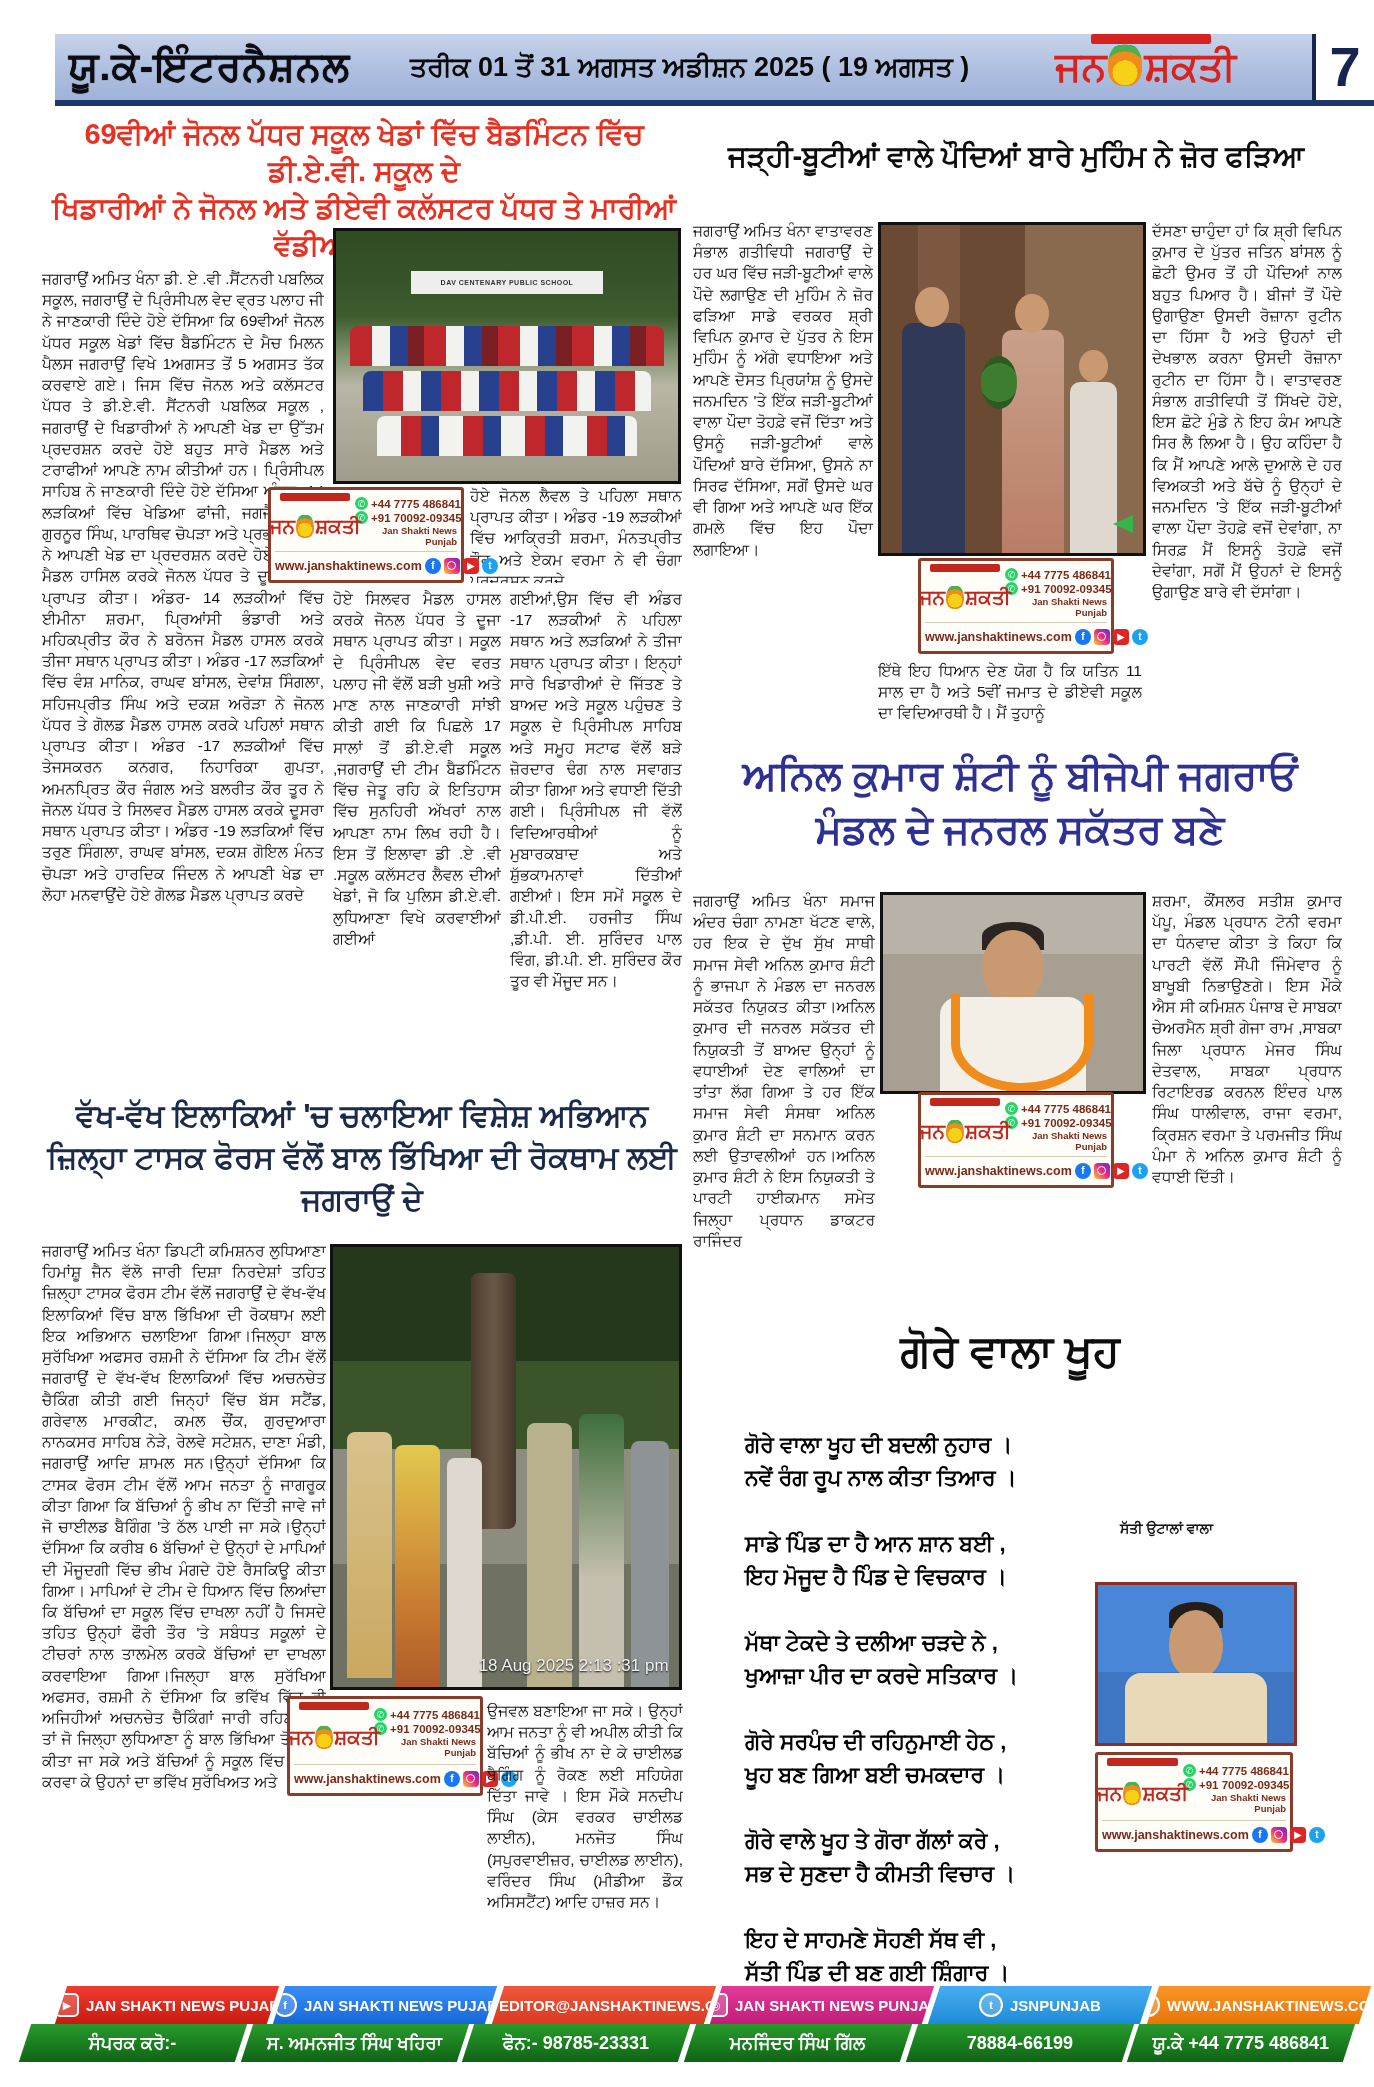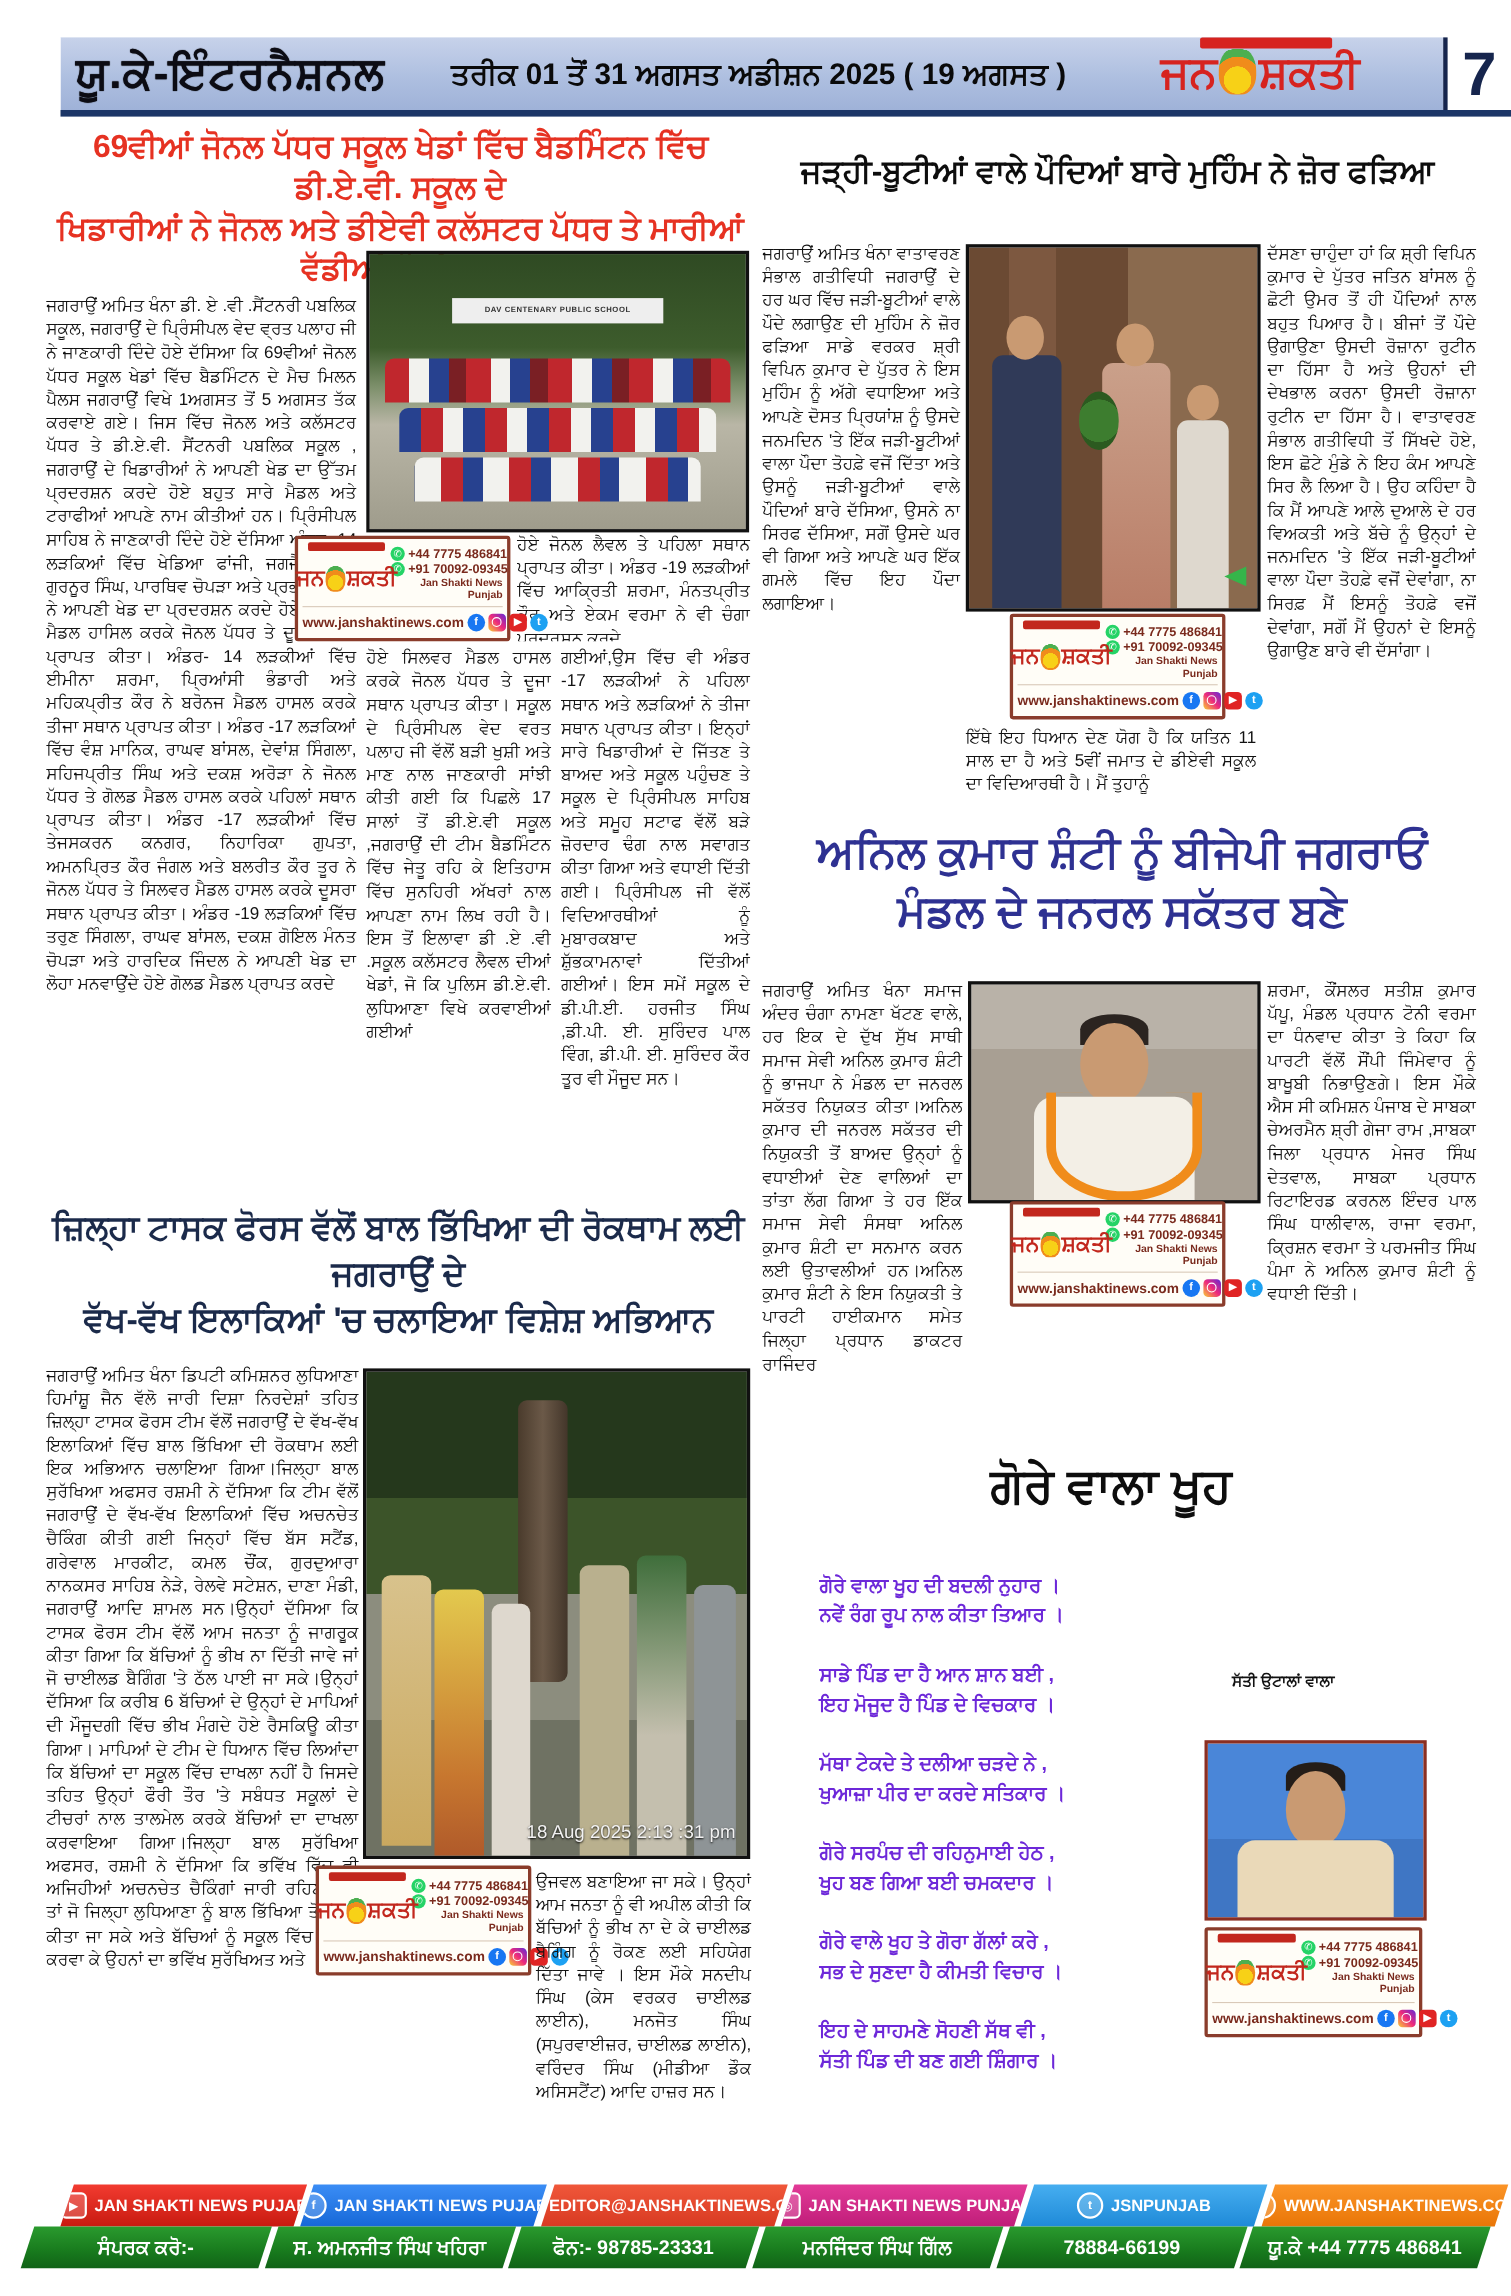--- a/index.html
+++ b/index.html
@@ -96,21 +96,21 @@
   .cbox-site{font-size:12.5px;font-weight:800;color:#7a2a1d;flex:1;white-space:nowrap;}
   .si{width:16px;height:16px;border-radius:4px;display:inline-flex;align-items:center;justify-content:center;
     color:#fff;font-size:10px;font-weight:700;flex:none;}
   .si.fb{background:#1877f2;border-radius:50%;}
   .si.ig{background:linear-gradient(45deg,#f9ce34,#ee2a7b,#6228d7);}
   .si.ig::after{content:"";width:7px;height:7px;border:1.5px solid #fff;border-radius:50%;}
   .si.yt{background:#e02424;}
   .si.tw{background:#1da1f2;border-radius:50%;}
 
   
-  .poem{position:absolute;font-size:18px;font-weight:600;line-height:1.5;color:#6d28d9;white-space:pre-line;}
+  .poem{position:absolute;font-size:22px;font-weight:600;line-height:1.5;color:#000000;white-space:pre-line;}
   .poem-author{position:absolute;font-size:14px;font-weight:700;color:#111;}
 
   
   .frow{position:absolute;display:flex;}
   .fcell{flex:1;margin:0 3px;transform:skewX(-18deg);display:flex;align-items:center;justify-content:center;overflow:hidden;}
   .fcell .inner{transform:skewX(18deg);display:flex;align-items:center;gap:7px;color:#fff;font-weight:800;white-space:nowrap;}
   .ftop .inner{font-size:15px;}
   .fbot .fcell{background:linear-gradient(180deg,#2a9a2e,#187a1d 60%,#116317);}
   .fbot .inner{font-size:18px;}
   .c-yt{background:linear-gradient(180deg,#f23b30,#c81a10);}
@@ -281,22 +281,22 @@
       <span class="si fb">f</span>
         <span class="si ig"></span>
         <span class="si yt">▶</span>
         <span class="si tw">t</span>
       </div>
   </div>
 
   <div class="btxt" style="left:1152px;top:890px;width:190px;height:382px;">ਸ਼ਰਮਾ, ਕੌਂਸਲਰ ਸਤੀਸ਼ ਕੁਮਾਰ ਪੱਪੂ, ਮੰਡਲ ਪ੍ਰਧਾਨ ਟੋਨੀ ਵਰਮਾ ਦਾ ਧੰਨਵਾਦ ਕੀਤਾ ਤੇ ਕਿਹਾ ਕਿ ਪਾਰਟੀ ਵੱਲੋਂ ਸੌਂਪੀ ਜਿੰਮੇਵਾਰ ਨੂੰ ਬਾਖੂਬੀ ਨਿਭਾਉਣਗੇ। ਇਸ ਮੌਕੇ ਐਸ ਸੀ ਕਮਿਸ਼ਨ ਪੰਜਾਬ ਦੇ ਸਾਬਕਾ ਚੇਅਰਮੈਨ ਸ਼੍ਰੀ ਗੇਜਾ ਰਾਮ ,ਸਾਬਕਾ ਜਿਲਾ ਪ੍ਰਧਾਨ ਮੇਜਰ ਸਿੰਘ ਦੇਤਵਾਲ, ਸਾਬਕਾ ਪ੍ਰਧਾਨ ਰਿਟਾਇਰਡ ਕਰਨਲ ਇੰਦਰ ਪਾਲ ਸਿੰਘ ਧਾਲੀਵਾਲ, ਰਾਜਾ ਵਰਮਾ, ਕ੍ਰਿਸ਼ਨ ਵਰਮਾ ਤੇ ਪਰਮਜੀਤ ਸਿੰਘ ਪੰਮਾ ਨੇ ਅਨਿਲ ਕੁਮਾਰ  ਸ਼ੰਟੀ ਨੂੰ ਵਧਾਈ ਦਿੱਤੀ।</div>
 
   <div class="hl hl-navy" style="left:42px;top:1095px;width:640px;font-size:31px;line-height:1.35;">
+    <div>ਵੱਖ-ਵੱਖ ਇਲਾਕਿਆਂ 'ਚ ਚਲਾਇਆ ਵਿਸ਼ੇਸ਼ ਅਭਿਆਨ</div>
     <div>ਜ਼ਿਲ੍ਹਾ ਟਾਸਕ ਫੋਰਸ ਵੱਲੋਂ ਬਾਲ ਭਿੱਖਿਆ ਦੀ ਰੋਕਥਾਮ ਲਈ ਜਗਰਾਉਂ ਦੇ</div>
-    <div>ਵੱਖ-ਵੱਖ ਇਲਾਕਿਆਂ 'ਚ ਚਲਾਇਆ ਵਿਸ਼ੇਸ਼ ਅਭਿਆਨ</div>
   </div>
 
   <div class="btxt" style="left:42px;top:1240px;width:284px;height:712px;">ਜਗਰਾਉਂ ਅਮਿਤ ਖੰਨਾ ਡਿਪਟੀ ਕਮਿਸ਼ਨਰ ਲੁਧਿਆਣਾ ਹਿਮਾਂਸ਼ੂ ਜੈਨ ਵੱਲੋ ਜਾਰੀ ਦਿਸ਼ਾ ਨਿਰਦੇਸ਼ਾਂ ਤਹਿਤ ਜ਼ਿਲ੍ਹਾ ਟਾਸਕ ਫੋਰਸ ਟੀਮ ਵੱਲੋਂ ਜਗਰਾਉਂ ਦੇ ਵੱਖ-ਵੱਖ ਇਲਾਕਿਆਂ ਵਿੱਚ ਬਾਲ ਭਿੱਖਿਆ ਦੀ ਰੋਕਥਾਮ ਲਈ ਇਕ ਅਭਿਆਨ ਚਲਾਇਆ ਗਿਆ।ਜਿਲ੍ਹਾ ਬਾਲ ਸੁਰੱਖਿਆ ਅਫਸਰ ਰਸ਼ਮੀ ਨੇ ਦੱਸਿਆ ਕਿ ਟੀਮ ਵੱਲੋਂ ਜਗਰਾਉਂ ਦੇ ਵੱਖ-ਵੱਖ ਇਲਾਕਿਆਂ ਵਿੱਚ ਅਚਨਚੇਤ ਚੈਕਿੰਗ ਕੀਤੀ ਗਈ ਜਿਨ੍ਹਾਂ ਵਿੱਚ ਬੱਸ ਸਟੈਂਡ, ਗਰੇਵਾਲ ਮਾਰਕੀਟ, ਕਮਲ ਚੌਂਕ, ਗੁਰਦੁਆਰਾ ਨਾਨਕਸਰ ਸਾਹਿਬ ਨੇੜੇ, ਰੇਲਵੇ ਸਟੇਸ਼ਨ, ਦਾਣਾ ਮੰਡੀ, ਜਗਰਾਉਂ ਆਦਿ ਸ਼ਾਮਲ ਸਨ।ਉਨ੍ਹਾਂ ਦੱਸਿਆ ਕਿ ਟਾਸਕ ਫੋਰਸ ਟੀਮ ਵੱਲੋਂ ਆਮ ਜਨਤਾ ਨੂੰ ਜਾਗਰੂਕ ਕੀਤਾ ਗਿਆ ਕਿ ਬੱਚਿਆਂ ਨੂੰ ਭੀਖ ਨਾ ਦਿੱਤੀ ਜਾਵੇ ਜਾਂ ਜੋ ਚਾਈਲਡ ਬੈਗਿੰਗ 'ਤੇ ਠੱਲ ਪਾਈ ਜਾ ਸਕੇ।ਉਨ੍ਹਾਂ ਦੱਸਿਆ ਕਿ ਕਰੀਬ 6 ਬੱਚਿਆਂ ਦੇ ਉਨ੍ਹਾਂ ਦੇ ਮਾਪਿਆਂ ਦੀ ਮੌਜੂਦਗੀ ਵਿੱਚ ਭੀਖ ਮੰਗਦੇ ਹੋਏ ਰੈਸਕਿਊ ਕੀਤਾ ਗਿਆ। ਮਾਪਿਆਂ ਦੇ ਟੀਮ ਦੇ ਧਿਆਨ ਵਿੱਚ ਲਿਆਂਦਾ ਕਿ ਬੱਚਿਆਂ ਦਾ ਸਕੂਲ ਵਿੱਚ ਦਾਖਲਾ ਨਹੀਂ ਹੈ ਜਿਸਦੇ ਤਹਿਤ ਉਨ੍ਹਾਂ ਫੌਰੀ ਤੌਰ 'ਤੇ ਸਬੰਧਤ ਸਕੂਲਾਂ ਦੇ ਟੀਚਰਾਂ ਨਾਲ ਤਾਲਮੇਲ ਕਰਕੇ ਬੱਚਿਆਂ ਦਾ ਦਾਖਲਾ ਕਰਵਾਇਆ ਗਿਆ।ਜਿਲ੍ਹਾ ਬਾਲ ਸੁਰੱਖਿਆ ਅਫਸਰ, ਰਸ਼ਮੀ ਨੇ ਦੱਸਿਆ ਕਿ ਭਵਿੱਖ ਵਿੱਚ ਵੀ ਅਜਿਹੀਆਂ ਅਚਨਚੇਤ ਚੈਕਿੰਗਾਂ ਜਾਰੀ ਰਹਿਣਗੀਆਂ ਤਾਂ ਜੋ ਜਿਲ੍ਹਾ ਲੁਧਿਆਣਾ ਨੂੰ ਬਾਲ ਭਿੱਖਿਆ ਤੋਂ ਮੁਕਤ ਕੀਤਾ ਜਾ ਸਕੇ ਅਤੇ ਬੱਚਿਆਂ ਨੂੰ ਸਕੂਲ ਵਿੱਚ ਦਾਖਲ ਕਰਵਾ ਕੇ ਉਹਨਾਂ ਦਾ ਭਵਿੱਖ ਸੁਰੱਖਿਅਤ ਅਤੇ</div>
 
   <div class="photo ph-a4" style="left:330px;top:1244px;width:346px;height:440px;">
     <div class="trunk"></div>
     <div class="p p1"></div>
     <div class="p p2"></div>
     <div class="p p3"></div>
     <div class="p p4"></div>

